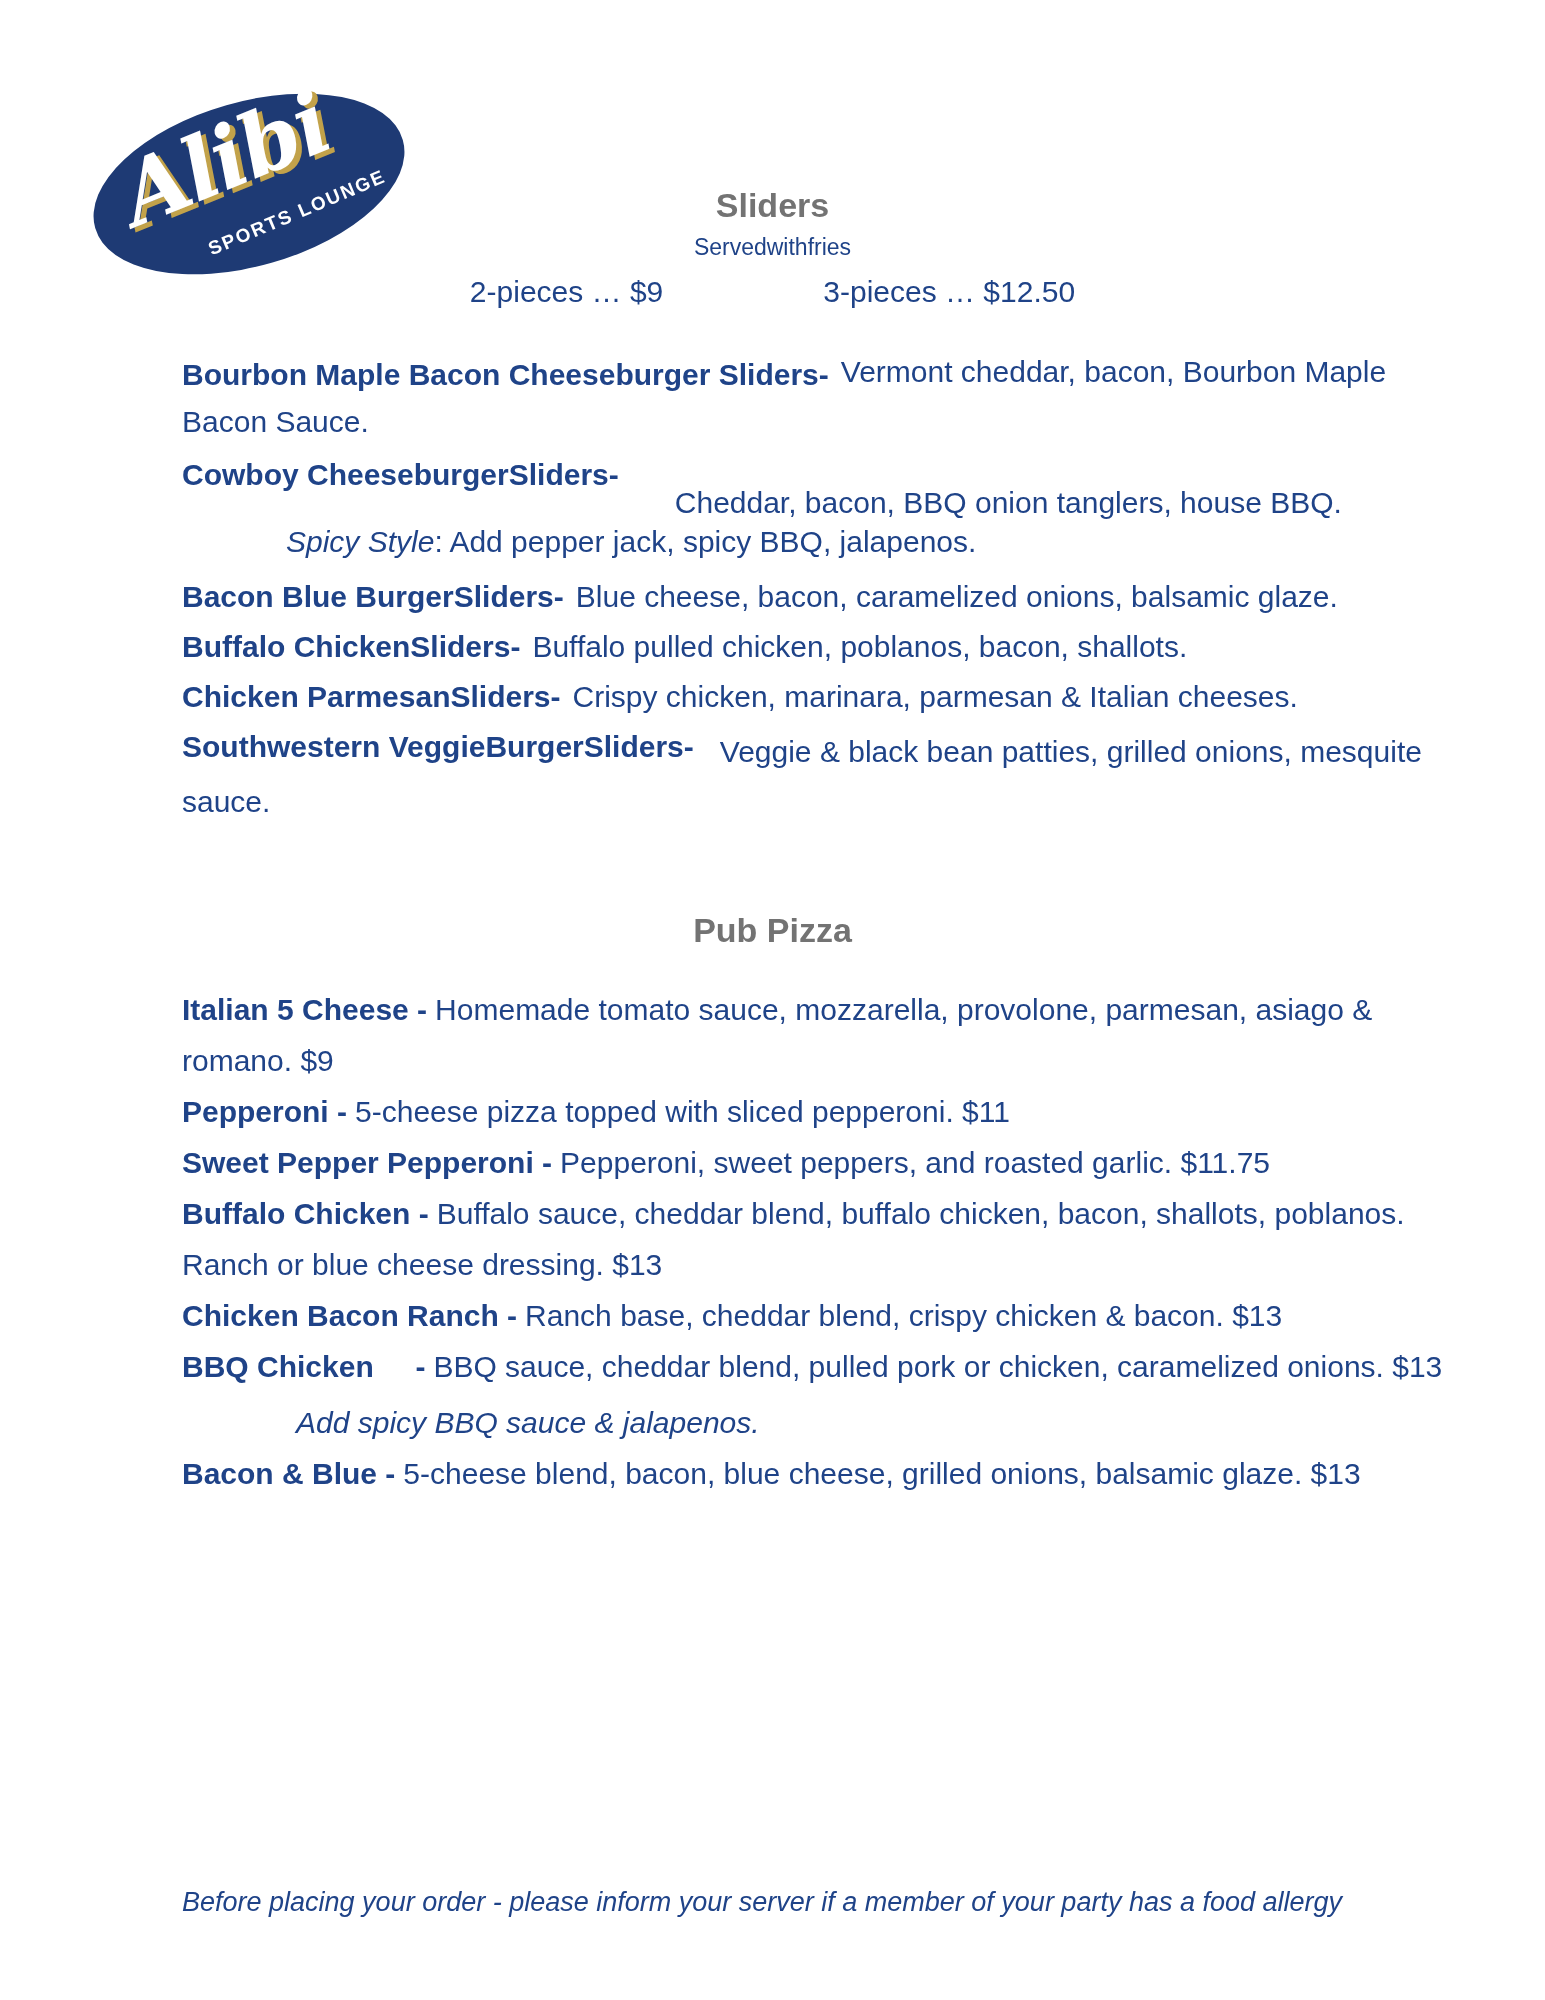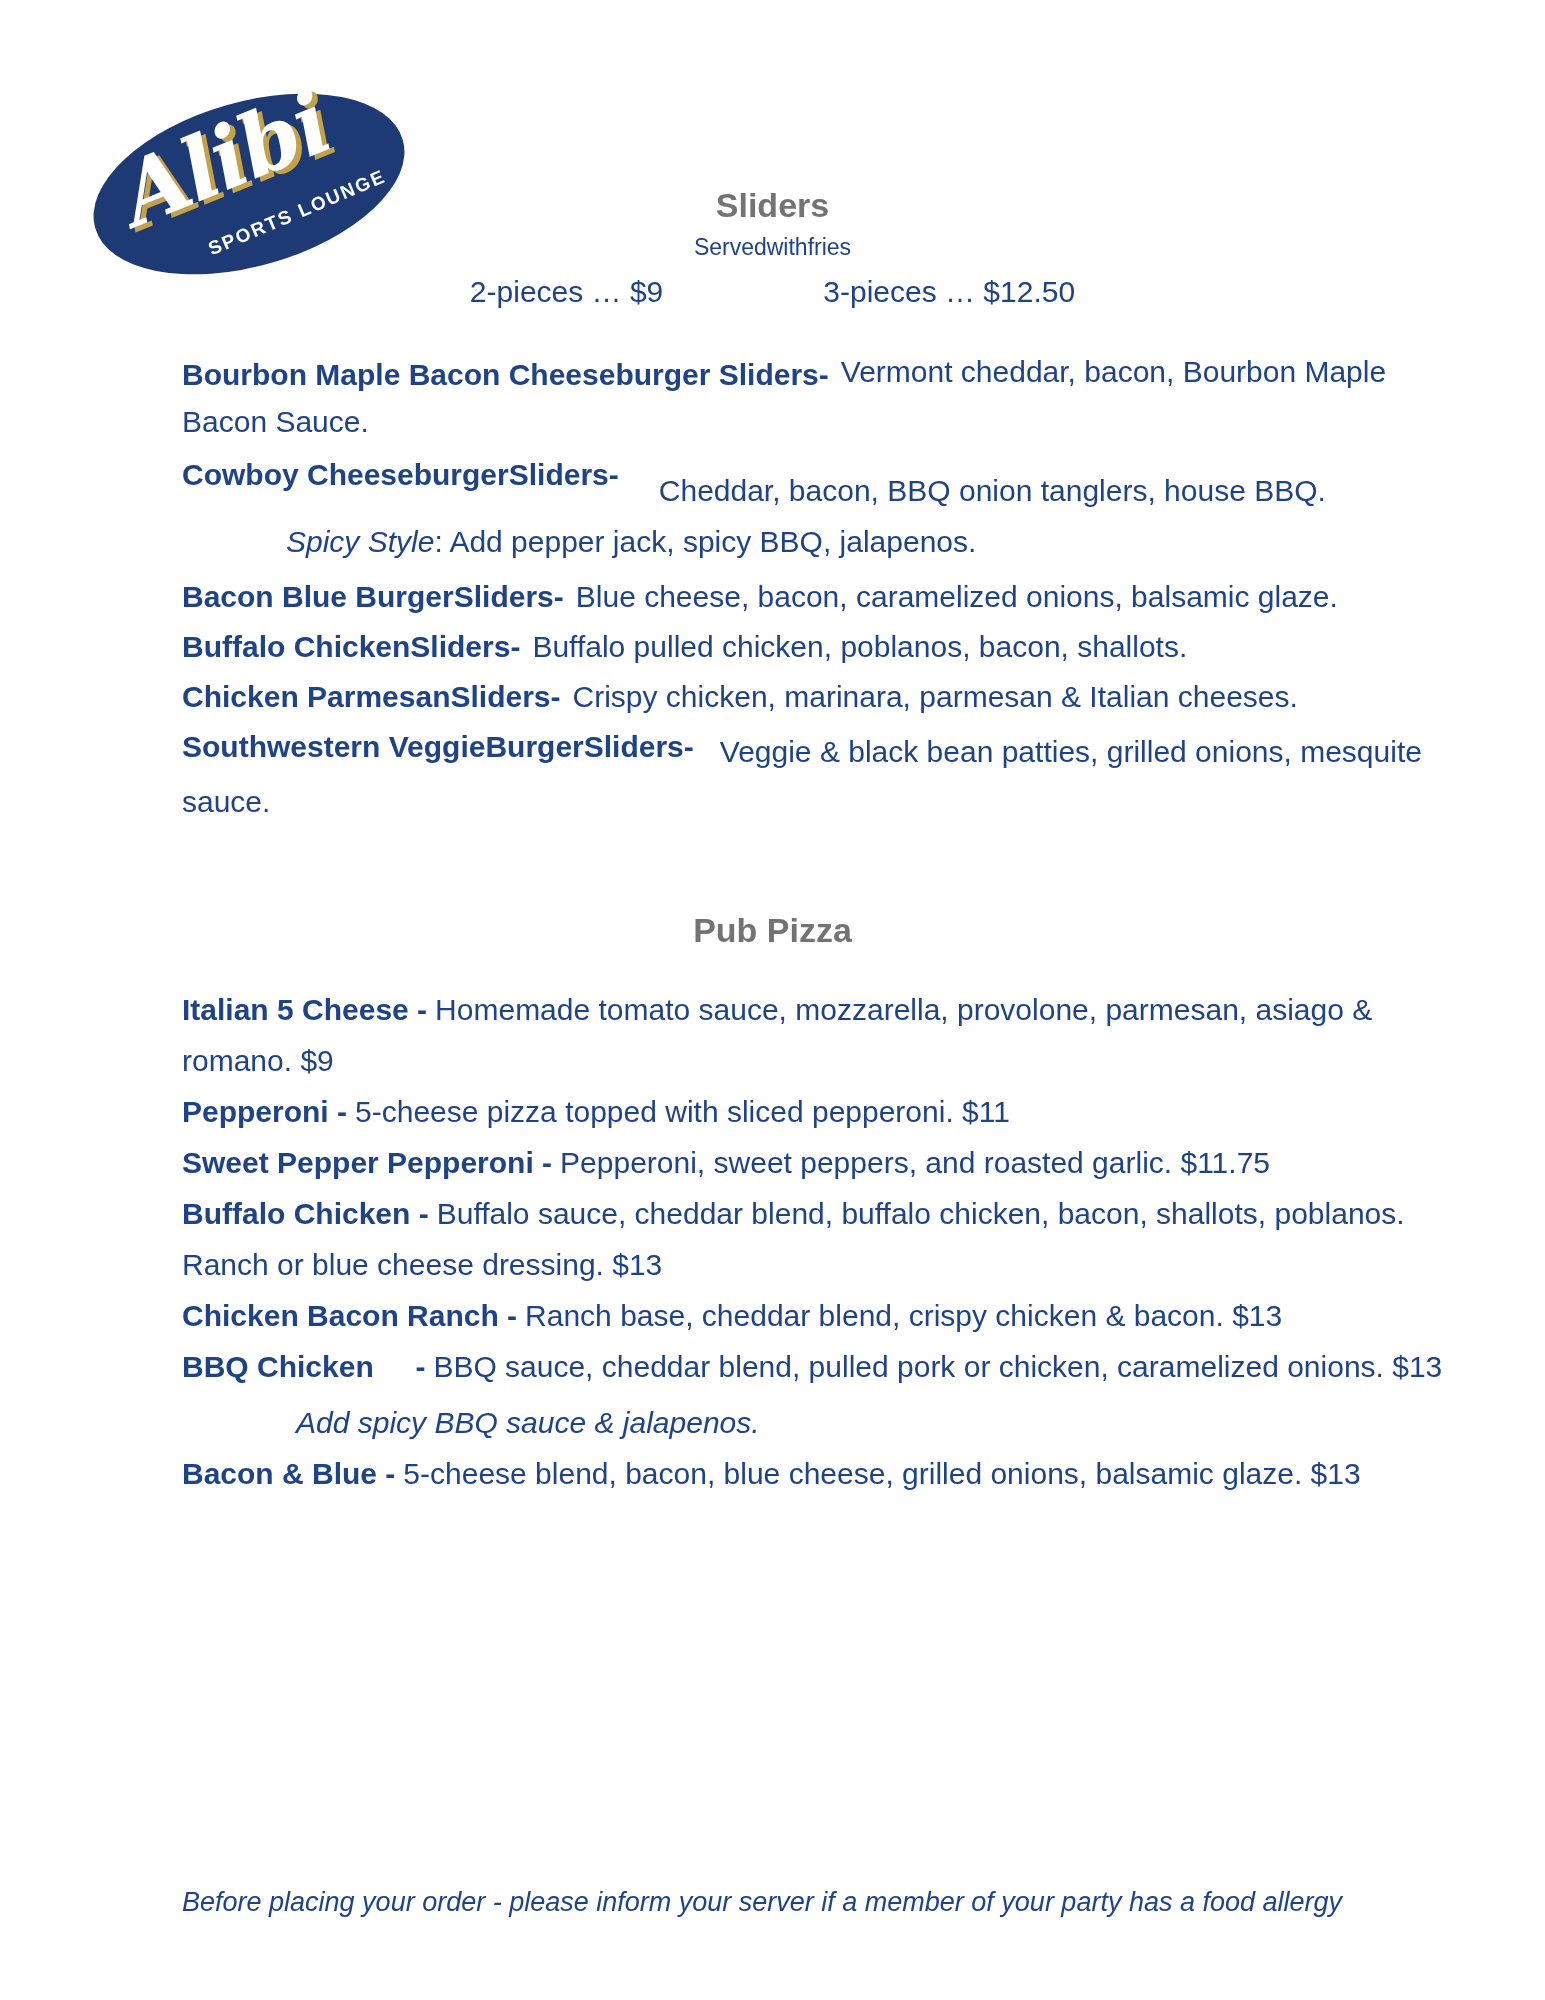--- a/index.html
+++ b/index.html
@@ -56,21 +56,21 @@
   .menu {
     position:absolute; left:182px; width:1265px;
     font-size:30px;
   }
   .menu.sliders { top:350px; line-height:50px; }
   .menu.pizza   { top:984px; line-height:51px; }
   .menu-item { margin:0; }
   .item-name { font-weight:bold;text-align:center; }
   .item-desc { margin-left:12px; }
   .desc-raise { position:relative; top:-3px; }
-  .desc-drop  { position:relative; top:16px; margin-left:40px; }
+  .desc-drop  { position:relative; top:28px; margin-left:56px; }
   .desc-drop-sm { position:relative; top:5px; margin-left:26px; }
   .pizza .item-desc { margin-left:8px; }
 
   .note-line {
     padding-left:104px;
     margin:17px 0 5px 0;
   }
   .note-lead { font-style:italic; }
   .pizza-note {
     padding-left:114px;

